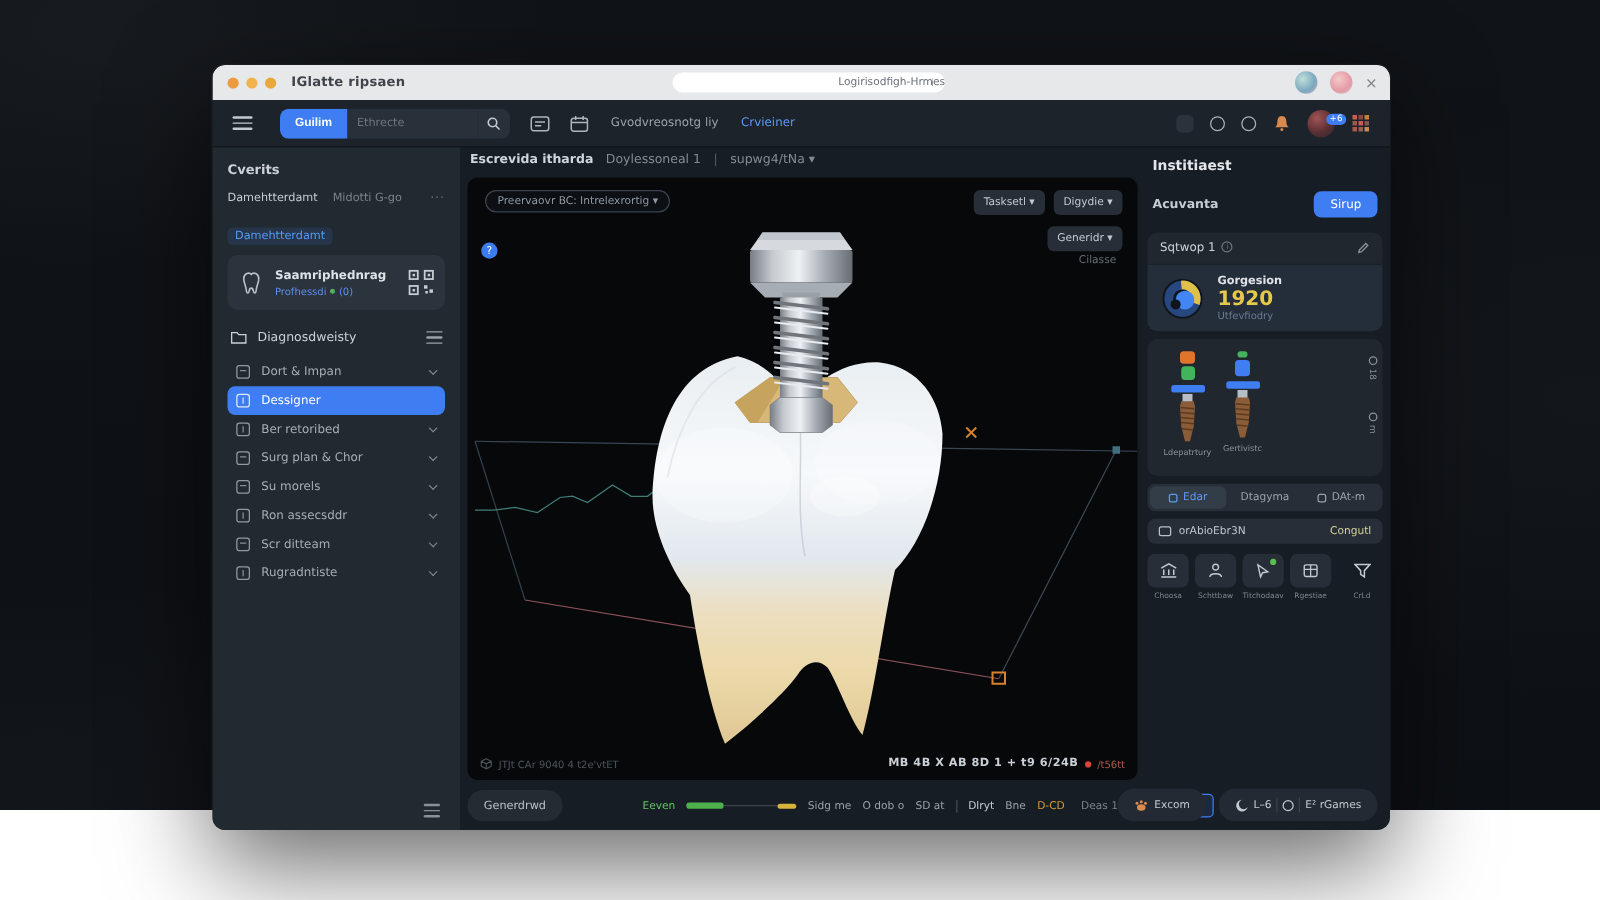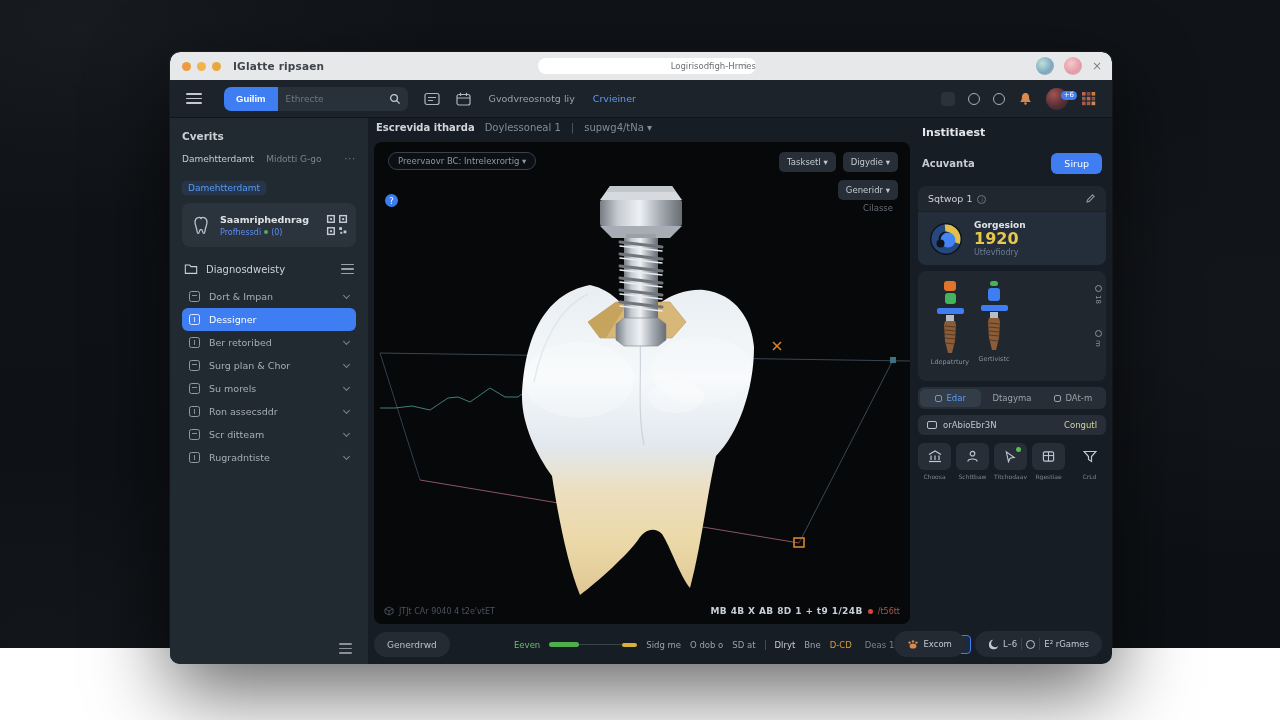--- a/index.html
+++ b/index.html
@@ -87,21 +87,21 @@
   .vs-dot{width:5px;height:5px;border-radius:50%;background:#d8453a}
   .vs-alert{color:#a85a50;font-size:8px}
 
   
   .rpanel{position:absolute;left:748px;top:66px;width:188px;bottom:40px}
   .rp-h{font-size:11px;font-weight:bold;color:#e3e7eb;margin:8px 4px 14px}
   .rp-subrow{display:flex;align-items:center;margin:0 4px 12px}
   .rp-sub{font-size:10px;color:#c6ccd3;font-weight:bold}
   .rp-setup{margin-left:auto;background:#3f7df2;border:none;color:#fff;font-size:9.5px;border-radius:6px;padding:5px 13px;font-family:inherit}
   .card{background:#20272e;border-radius:8px;margin-bottom:6px;overflow:hidden}
-  .setup-head{display:flex;align-items:flex-end;padding:7px 10px;font-size:9.5px;color:#ccd2d8;border-bottom:1px solid #1a2027}
+  .setup-head{display:flex;align-items:flex-start;padding:7px 10px;font-size:9.5px;color:#ccd2d8;border-bottom:1px solid #1a2027}
   .info-i{width:9px;height:9px;border:1px solid #6e757d;border-radius:50%;color:#6e757d;font-size:6px;display:inline-flex;align-items:center;justify-content:center;margin-left:5px}
   .setup-body{background:#242e3a;display:flex;align-items:center;gap:10px;padding:8px 10px}
   .stat-t{font-size:9px;color:#dfe3e8;font-weight:bold}
   .stat-v{font-size:16px;color:#e6c84a;font-weight:bold;line-height:1.15}
   .stat-s{font-size:8px;color:#6b7a92}
   .imp-card{display:flex;padding:10px 6px 6px 10px;position:relative;height:110px}
   .imp-cell{width:44px;display:flex;flex-direction:column;align-items:center}
   .ip{border-radius:3px;margin-bottom:2px}
   .c1 .ip1{width:15px;height:9px;background:#4a90f4}.c1 .ip2{width:12px;height:11px;background:#43b45c}
   .c2 .ip1{width:12px;height:10px;background:#e0742a}.c2 .ip2{width:11px;height:11px;background:#43b45c}
@@ -416,21 +416,21 @@
         <button class="vp-btn">Generidr ▾</button>
       </div>
       <div class="vp-classic">Cilasse</div>
       <div class="vp-sl">
         <svg width="10" height="10" viewBox="0 0 10 10">
             <path d="M5,1 L9,3 L9,7 L5,9 L1,7 L1,3 Z M1,3 L5,5 L9,3 M5,5 L5,9" fill="none" stroke="#4d545d" stroke-width="0.9"></path>
           </svg>
         <span>JTJt CAr 9040 4 t2e'vtET</span>
       </div>
       <div class="vp-sr">
-        <span class="vs-strong">MB 4B X AB 8D 1 + t9 1/24B</span>
+        <span class="vs-strong">MB 4B X AB 8D 1 + t9 6/24B</span>
         <span class="vs-dot"></span>
         <span class="vs-alert">/t56tt</span>
       </div>
     </div>
 
     <div class="rpanel">
       <div class="rp-h">Institiaest</div>
       <div class="rp-subrow">
         <span class="rp-sub">Acuvanta</span>
         <button class="rp-setup">Sirup</button>

